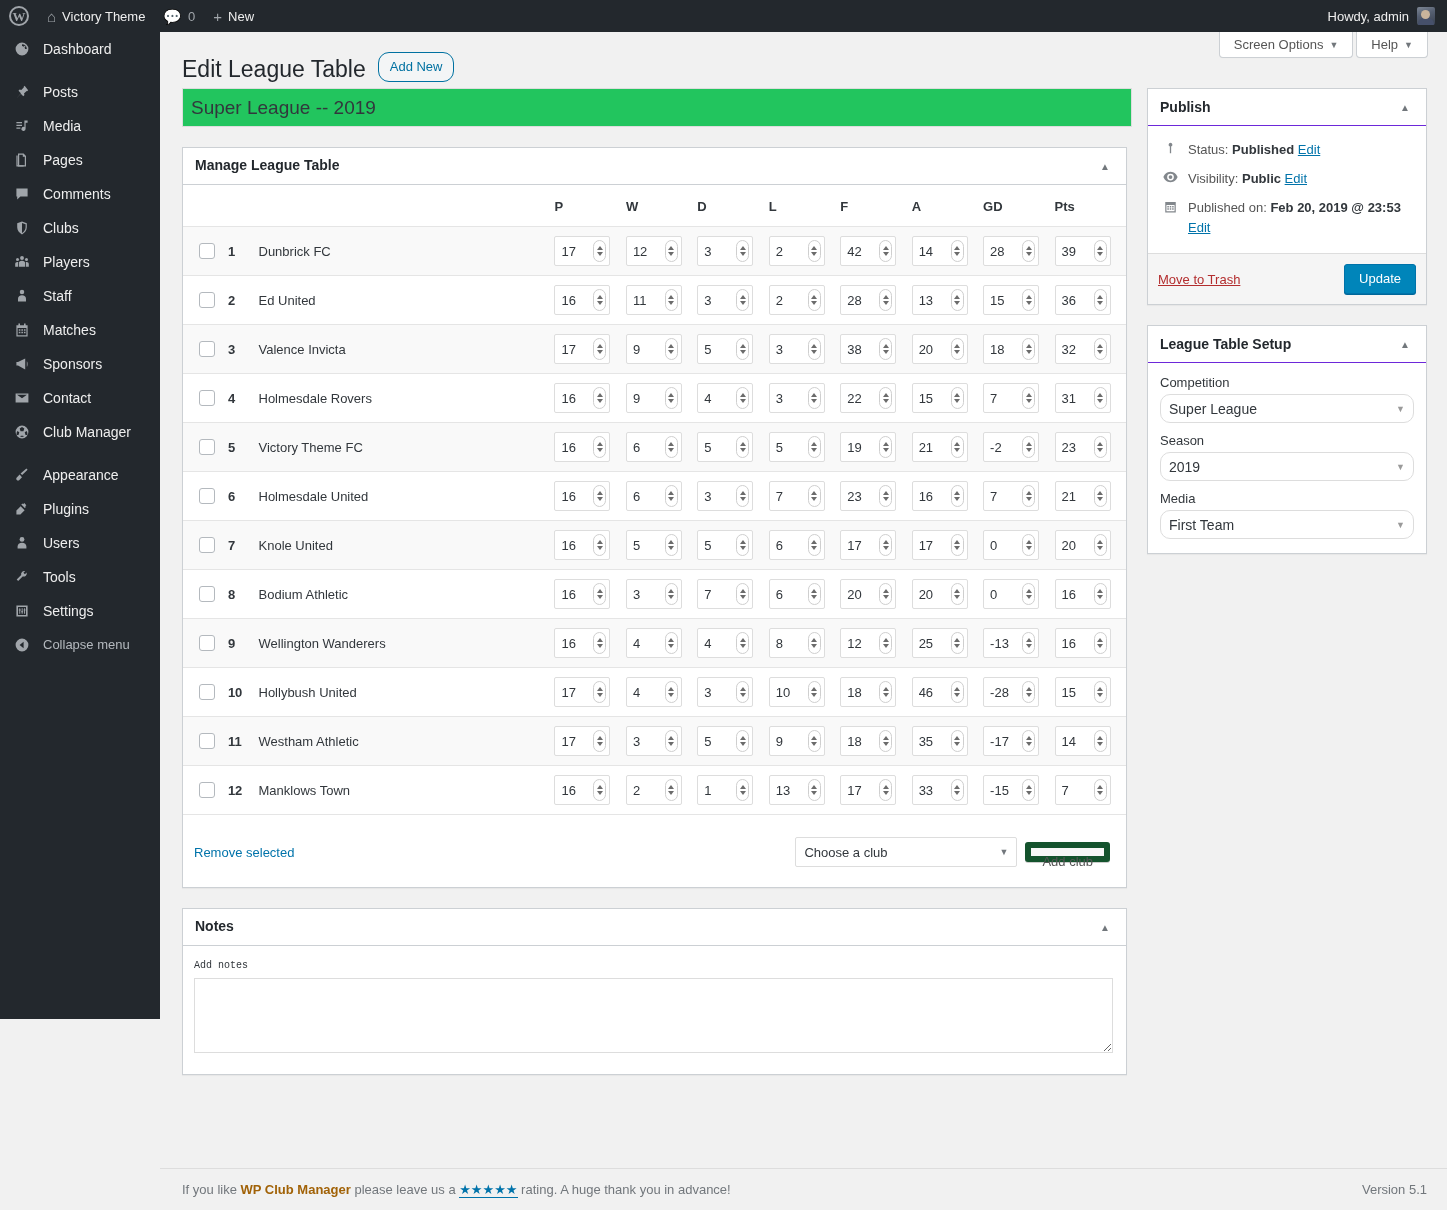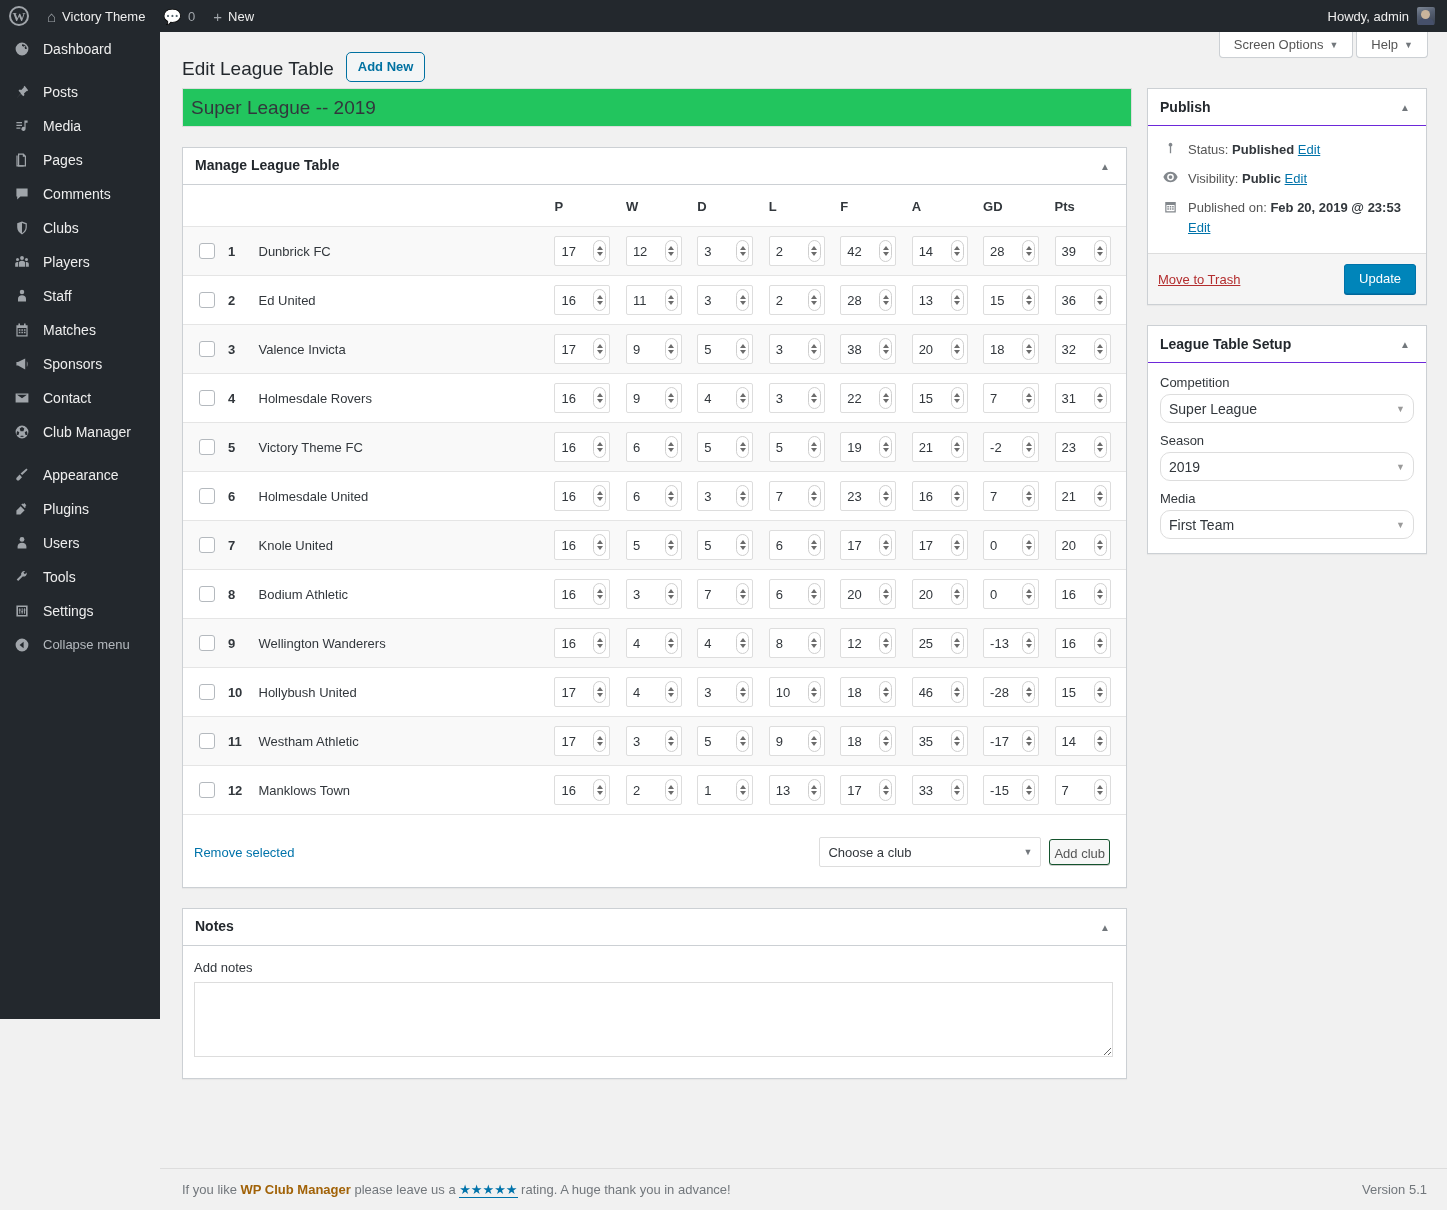--- a/index.html
+++ b/index.html
@@ -89,26 +89,26 @@
     box-shadow:0 1px 1px -1px rgba(0,0,0,.1);
   }
   .caret-d { font-size:9px; color:#72777c; }
 
   .wrap { padding:0 20px 0 22px; position:relative; }
   .page-head {
     display:flex; align-items:center; gap:12px;
     padding-top:22px; padding-bottom:0; height:48px;
   }
   h1.page-title {
-    font-size:19px; font-weight:400; color:#23282d;
+    font-size:23px; font-weight:400; color:#23282d;
     margin:0; padding:9px 0 4px 0; line-height:1.3;
   }
   .page-title-action {
     background:#f3f5f6; border:1px solid #0071a1; color:#0071a1;
-    border-radius:5px; padding:4px 11px; font-size:13px; font-weight:700;
+    border-radius:11px; padding:4px 11px; font-size:13px; font-weight:400;
     line-height:1.6; cursor:pointer; text-decoration:none;
   }
 
   #poststuff { display:flex; gap:0; position:relative; margin-top:8px; }
   #post-body-content { width:945px; }
   #postbox-container { width:282px; margin-left:20px; }
 
   
   #titlediv input {
     width:950px; height:39px;
@@ -185,27 +185,27 @@
   .link-blue { color:#0073aa; text-decoration:none; cursor:pointer; font-size:13px; }
   .sel-wrap { display:flex; align-items:center; gap:8px; }
   .fake-select {
     display:flex; align-items:center; justify-content:space-between;
     width:222px; height:30px; border:1px solid #ddd; background:#fff;
     border-radius:2px; padding:0 8px; font-size:13px; color:#32373c;
     cursor:pointer;
   }
   .fake-select .ar { color:#72777c; font-size:9px; }
   .btn-secondary {
-    background:#f7f7f7; border:1px solid #14532d; color:#555;
-    border-radius:3px; padding:0 4px; height:26px; font-size:13px;
+    background:#f7f7f7; border:6px solid #14532d; color:#555;
+    border-radius:3px; padding:0 11px; height:20px; font-size:13px;
     cursor:pointer; box-shadow:0 1px 0 #ccc; line-height:28px;
   }
 
   .notes-inside { padding:14px 16px 18px 11px; }
-  .notes-label { font-size:13px; color:#32373c; margin-bottom:7px; }
+  .notes-label { font-size:10px; color:#32373c; margin-bottom:7px;font-family:Liberation Mono, monospace; }
   textarea.notes {
     width:919px; height:75px; border:1px solid #ddd; background:#fff;
     font-family:"Liberation Sans", sans-serif; font-size:13px; padding:6px 8px;
     resize:vertical; outline:none; color:#32373c;
   }
 
   
   .sb-box { background:#fff; border:1px solid #ccd0d4; box-shadow:0 1px 1px rgba(0,0,0,.04); }
   .sb-head {
     display:flex; align-items:center; justify-content:space-between;

